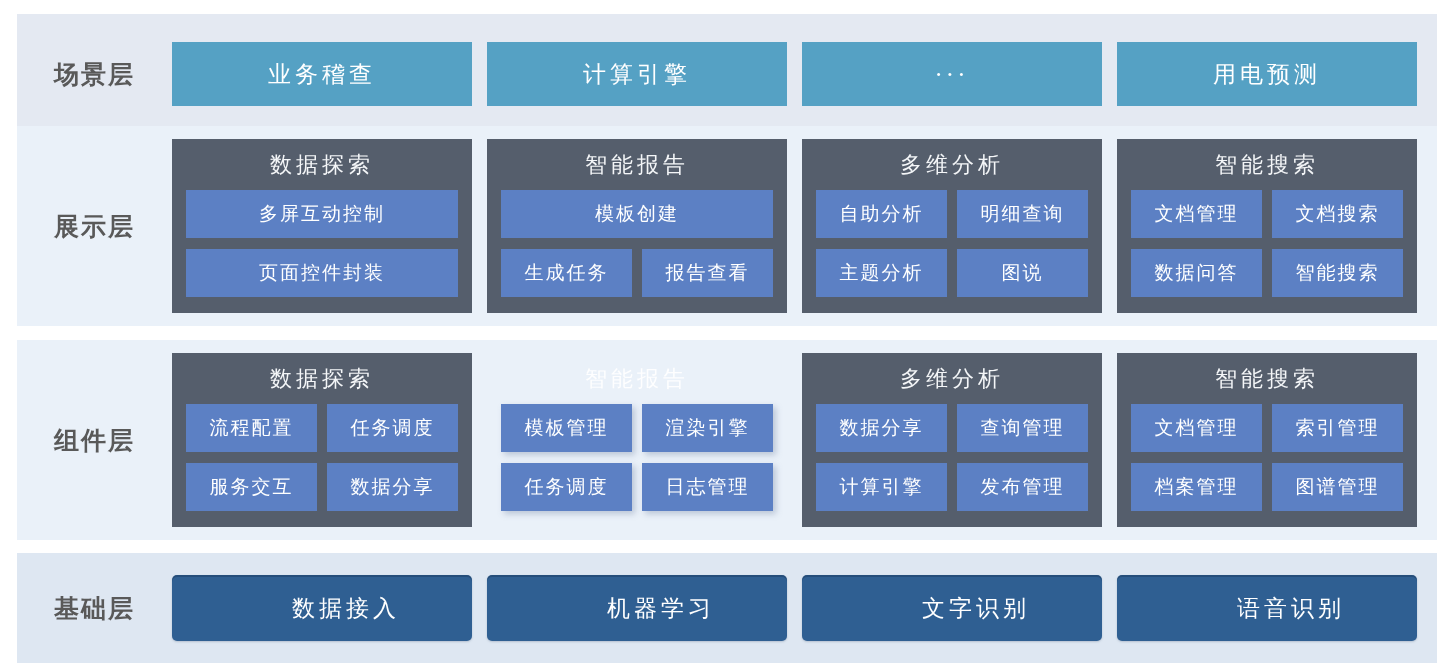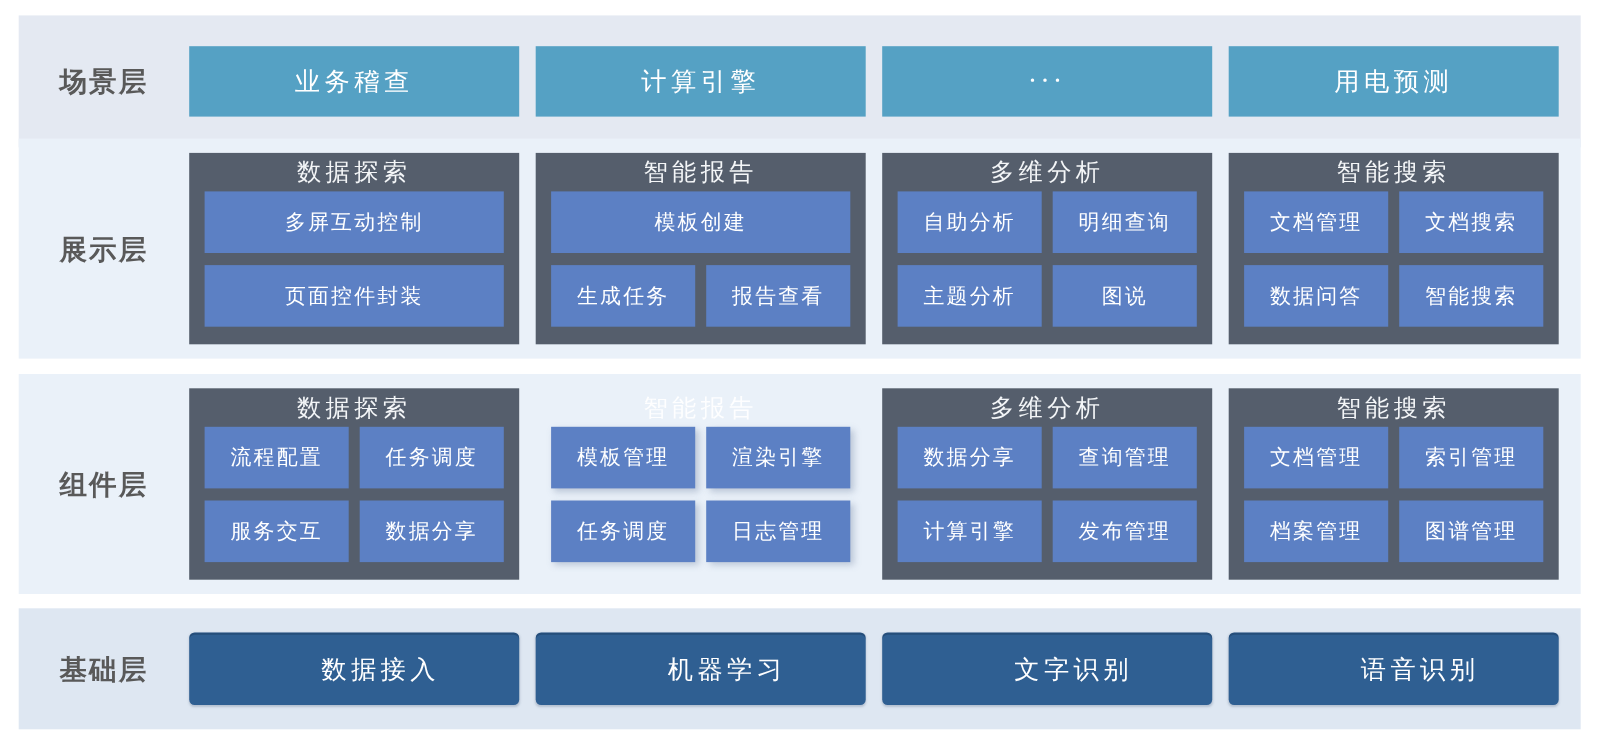--- a/index.html
+++ b/index.html
@@ -31,21 +31,21 @@
   .chip.base{
     height:66px;background:#2F5F92;border-radius:5px;
     box-shadow:inset 0 2px 0 rgba(15,40,70,0.30), 0 1px 2px rgba(60,80,110,0.25);
     padding-left:48px;
   }
   .group{
     height:174px;background:#555E6C;padding:0 14px;box-sizing:border-box;
     display:flex;flex-direction:column;
   }
   .group-title{
-    height:35px;display:flex;align-items:center;justify-content:center;
+    height:51px;display:flex;align-items:center;justify-content:center;
     color:#F4F6F8;font-family:"DejaVu Serif", serif;font-size:22px;letter-spacing:4px;text-align:center;
   }
   .group-items{
     flex:1;display:grid;grid-template-columns:1fr 1fr;
     column-gap:10px;row-gap:11px;padding-bottom:16px;
   }
   .group-item{
     background:#5C80C4;color:#ffffff;display:flex;align-items:center;justify-content:center;
     font-family:"DejaVu Serif", serif;font-size:19px;letter-spacing:2px;min-height:45px;
   }

